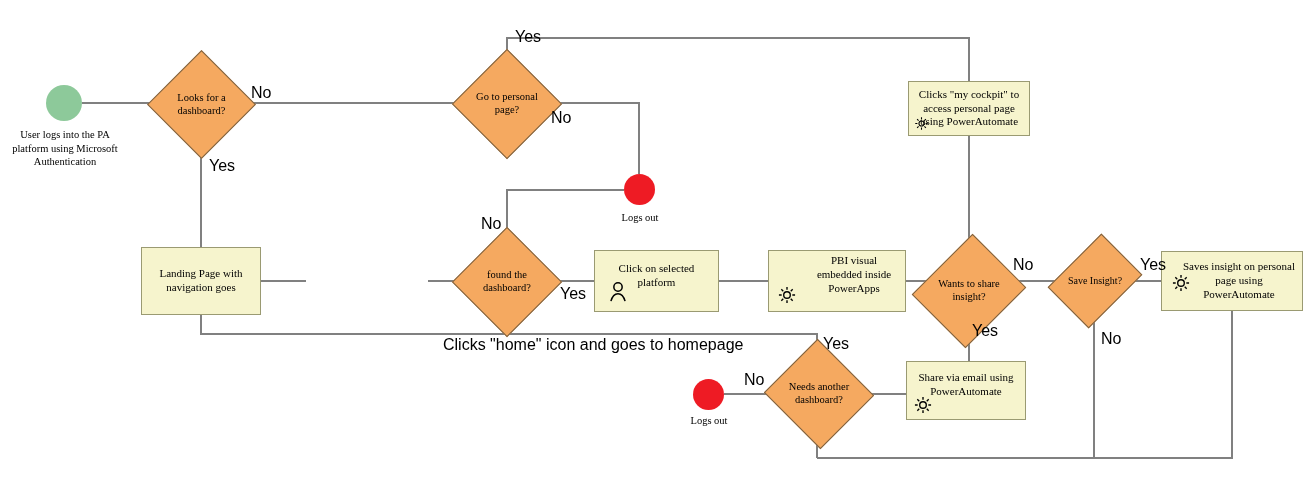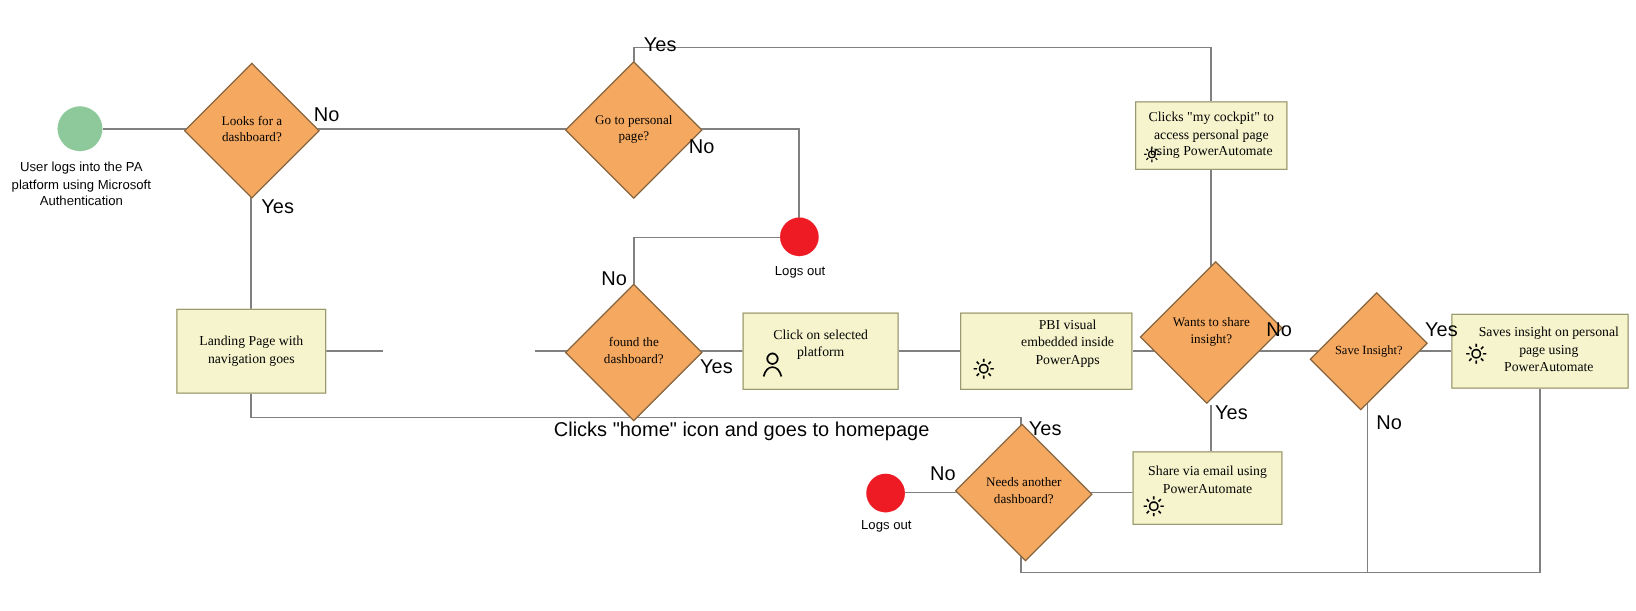--- a/index.html
+++ b/index.html
@@ -73,20 +73,21 @@
   .circle-start { background: #8dc99a; }
   .circle-end { background: #ee1b24; }
   
   .caption {
     position: absolute;
     font-size: 10.5px;
     color: #000;
     line-height: 1.3;
     text-align: center;
     white-space: pre-line;
+    font-family: Liberation Serif, serif;
   }
   .edge-label {
     position: absolute;
     font-size: 16px;
     color: #000;
     line-height: 1;
     white-space: nowrap;
   }
   .glyph {
     position: absolute;
@@ -163,21 +164,21 @@
   <div class="node diamond" style="left:468px; top:65px; width:78px; height:78px;">
     <div class="shape"></div>
     <div class="label">Go to personal page?</div>
   </div>
 
   <div class="node diamond" style="left:468px; top:243px; width:78px; height:78px;">
     <div class="shape"></div>
     <div class="label">found the dashboard?</div>
   </div>
 
-  <div class="node diamond" style="left:931px; top:223px; width:76px; height:86px;justify-content:flex-end;">
+  <div class="node diamond" style="left:931px; top:248px; width:76px; height:86px;justify-content:flex-end;">
     <div class="shape"></div>
     <div class="label">Wants to share insight?</div>
   </div>
 
   <div class="node diamond" style="left:1066px; top:243px; width:58px; height:76px;">
     <div class="shape"></div>
     <div class="label" style="font-size:10px;">Save Insight?</div>
   </div>
 
   <div class="node diamond" style="left:779px; top:356px; width:80px; height:76px;">

